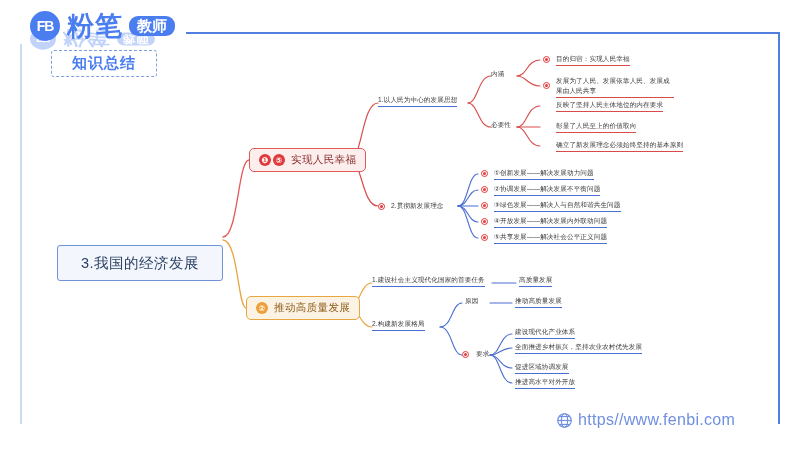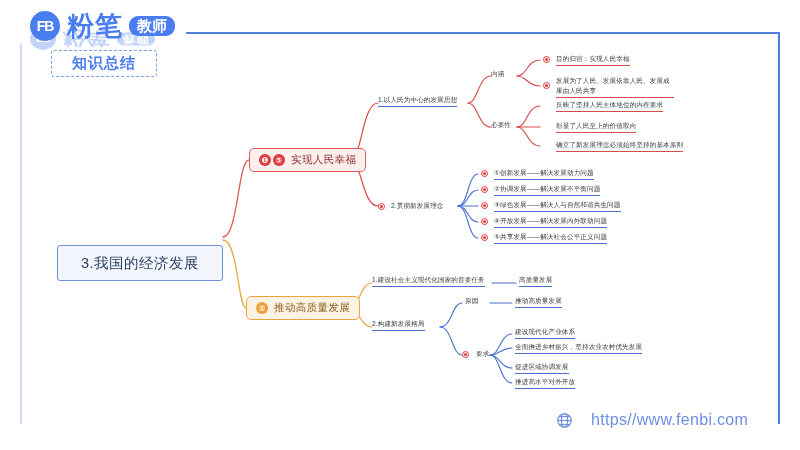--- a/index.html
+++ b/index.html
@@ -44,21 +44,21 @@
 
   
   #title-chip {
     position:absolute; left:51px; top:50px; width:106px; height:27px;
     border:1.5px dashed #7e9fe0; border-radius:3px;
     display:flex; align-items:center; justify-content:center;
     color:#4a7df0; font-size:15px; font-weight:bold; letter-spacing:1px;text-align:right;
   }
 
   
-  #footer { position:absolute; left:556px; top:411px; display:flex; align-items:center; gap:18px; }
+  #footer { position:absolute; left:556px; top:411px; display:flex; align-items:center; gap:5px; }
   #footer .url { color:#6f8fe0; font-size:16px; letter-spacing:.3px; }
   .globe { width:17px; height:17px; }
 
   
   #map-svg { position:absolute; left:0; top:0; width:800px; height:450px; }
 
   .node { position:absolute; white-space:nowrap; }
 
   #root-node {
     left:57px; top:219px; width:166px; height:36px;

